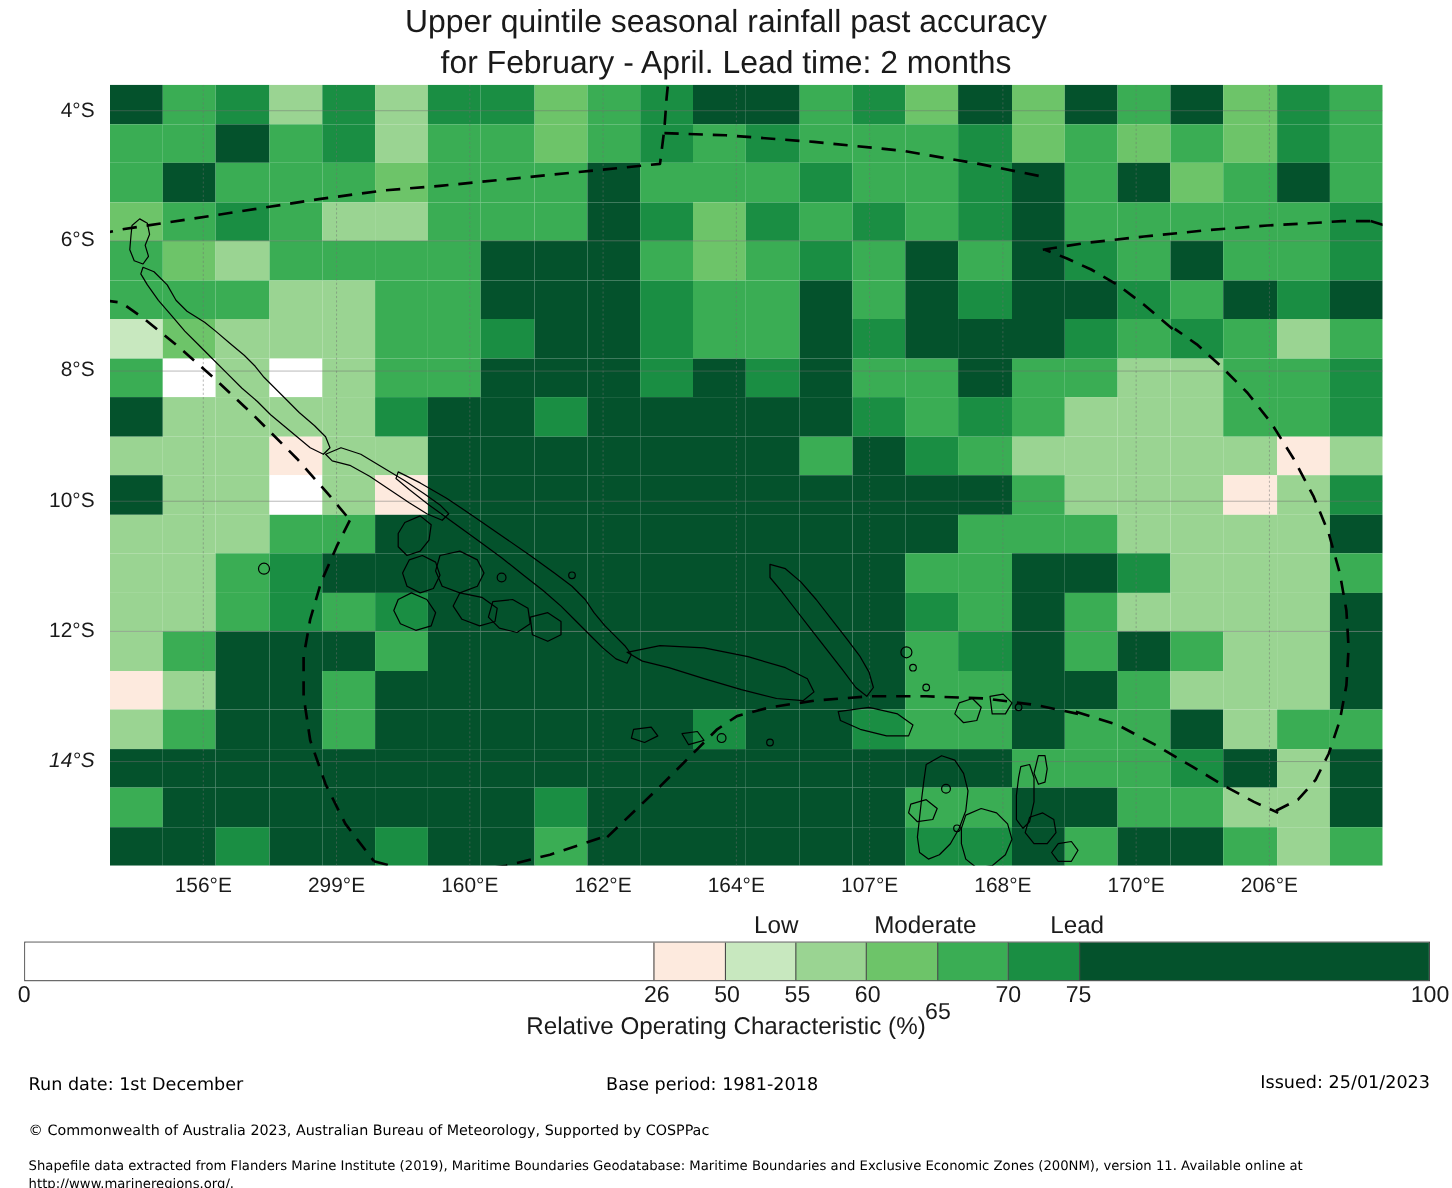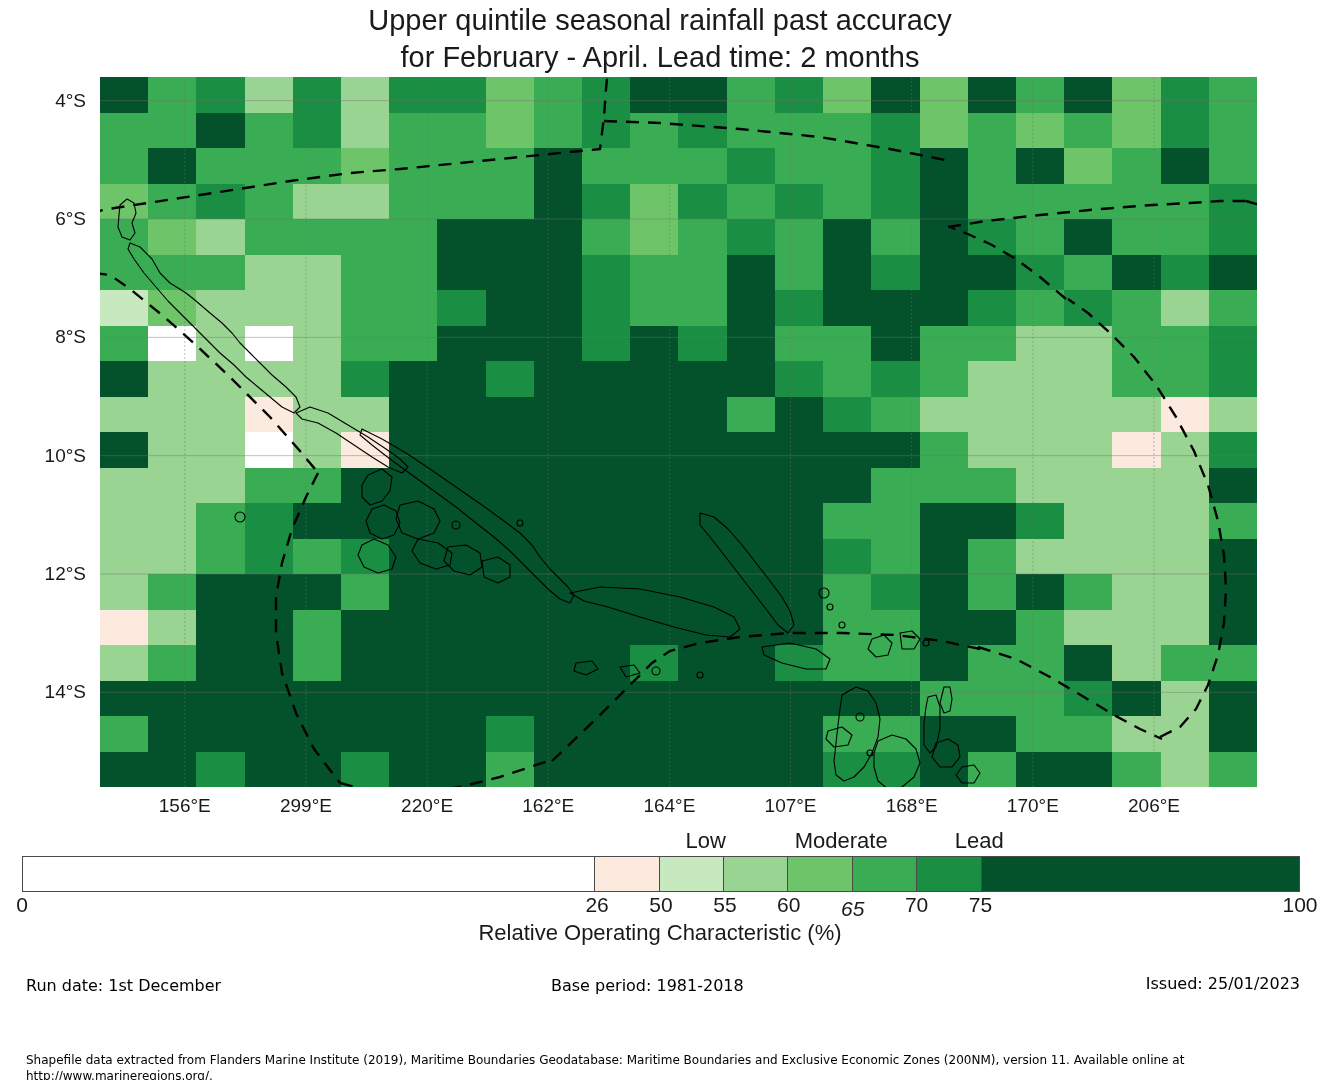--- a/index.html
+++ b/index.html
@@ -623,26 +623,26 @@
     </g>
   </svg>
 </div>
 
 <div id="yticks">
     <div class="ylab" style="top: 89.6667px;">4°S</div>
     <div class="ylab" style="top: 208px;">6°S</div>
     <div class="ylab" style="top: 326.333px;">8°S</div>
     <div class="ylab" style="top: 444.667px;">10°S</div>
     <div class="ylab" style="top: 563px;">12°S</div>
-    <div class="ylab" style="top: 681.333px;">14°S</div>
+    <div class="ylab" style="top: 681.333px; font-style: italic;">14°S</div>
   </div>
 <div id="xticks">
     <div class="xlab" style="left: 124.806px; width: 120px;">156°E</div>
     <div class="xlab" style="left: 245.958px; width: 120px;">299°E</div>
-    <div class="xlab" style="left: 367.11px; width: 120px;">220°E</div>
+    <div class="xlab" style="left: 367.11px; width: 120px;">160°E</div>
     <div class="xlab" style="left: 488.262px; width: 120px;">162°E</div>
     <div class="xlab" style="left: 609.414px; width: 120px;">164°E</div>
     <div class="xlab" style="left: 730.565px; width: 120px;">107°E</div>
     <div class="xlab" style="left: 851.717px; width: 120px;">168°E</div>
     <div class="xlab" style="left: 972.869px; width: 120px;">170°E</div>
     <div class="xlab" style="left: 1094.02px; width: 120px;">206°E</div>
   </div>
 
 <div id="cb-cat">
     <div class="cbcat" style="left: 705.73px; top: 0px;">Low</div>
@@ -658,25 +658,26 @@
     <div style="flex: 5 0 0px; background: rgb(58, 173, 84); border-left: 1px solid rgb(74, 74, 74);"></div>
     <div style="flex: 5 0 0px; background: rgb(26, 142, 67); border-left: 1px solid rgb(74, 74, 74);"></div>
     <div style="flex: 25 0 0px; background: rgb(4, 82, 44); border-left: 1px solid rgb(74, 74, 74);"></div>
   </div>
 <div id="cb-ticks">
     <div class="cbt" style="left: 22px; top: 0px;">0</div>
     <div class="cbt" style="left: 597.1px; top: 0px;">26</div>
     <div class="cbt" style="left: 661px; top: 0px;">50</div>
     <div class="cbt" style="left: 724.9px; top: 0px;">55</div>
     <div class="cbt" style="left: 788.8px; top: 0px;">60</div>
-    <div class="cbt" style="left: 852.7px; top: 4px; font-style: italic;">65</div>
+    <div class="cbt" style="left: 852.7px; top: 15px;">65</div>
     <div class="cbt" style="left: 916.6px; top: 0px;">70</div>
     <div class="cbt" style="left: 980.5px; top: 0px;">75</div>
     <div class="cbt" style="left: 1300px; top: 0px;">100</div>
   </div>
 <div id="cb-title">Relative Operating Characteristic (%)</div>
 
 <div id="footer">
   <div class="f-run">Run date: 1st December</div>
   <div class="f-base">Base period: 1981-2018</div>
   <div class="f-iss">Issued: 25/01/2023</div>
+  <div class="f-cc">© Commonwealth of Australia 2023, Australian Bureau of Meteorology, Supported by COSPPac</div>
   <div class="f-shp">Shapefile data extracted from Flanders Marine Institute (2019), Maritime Boundaries Geodatabase: Maritime Boundaries and Exclusive Economic Zones (200NM), version 11. Available online at http://www.marineregions.org/.</div>
 </div>
 
 </body></html>

